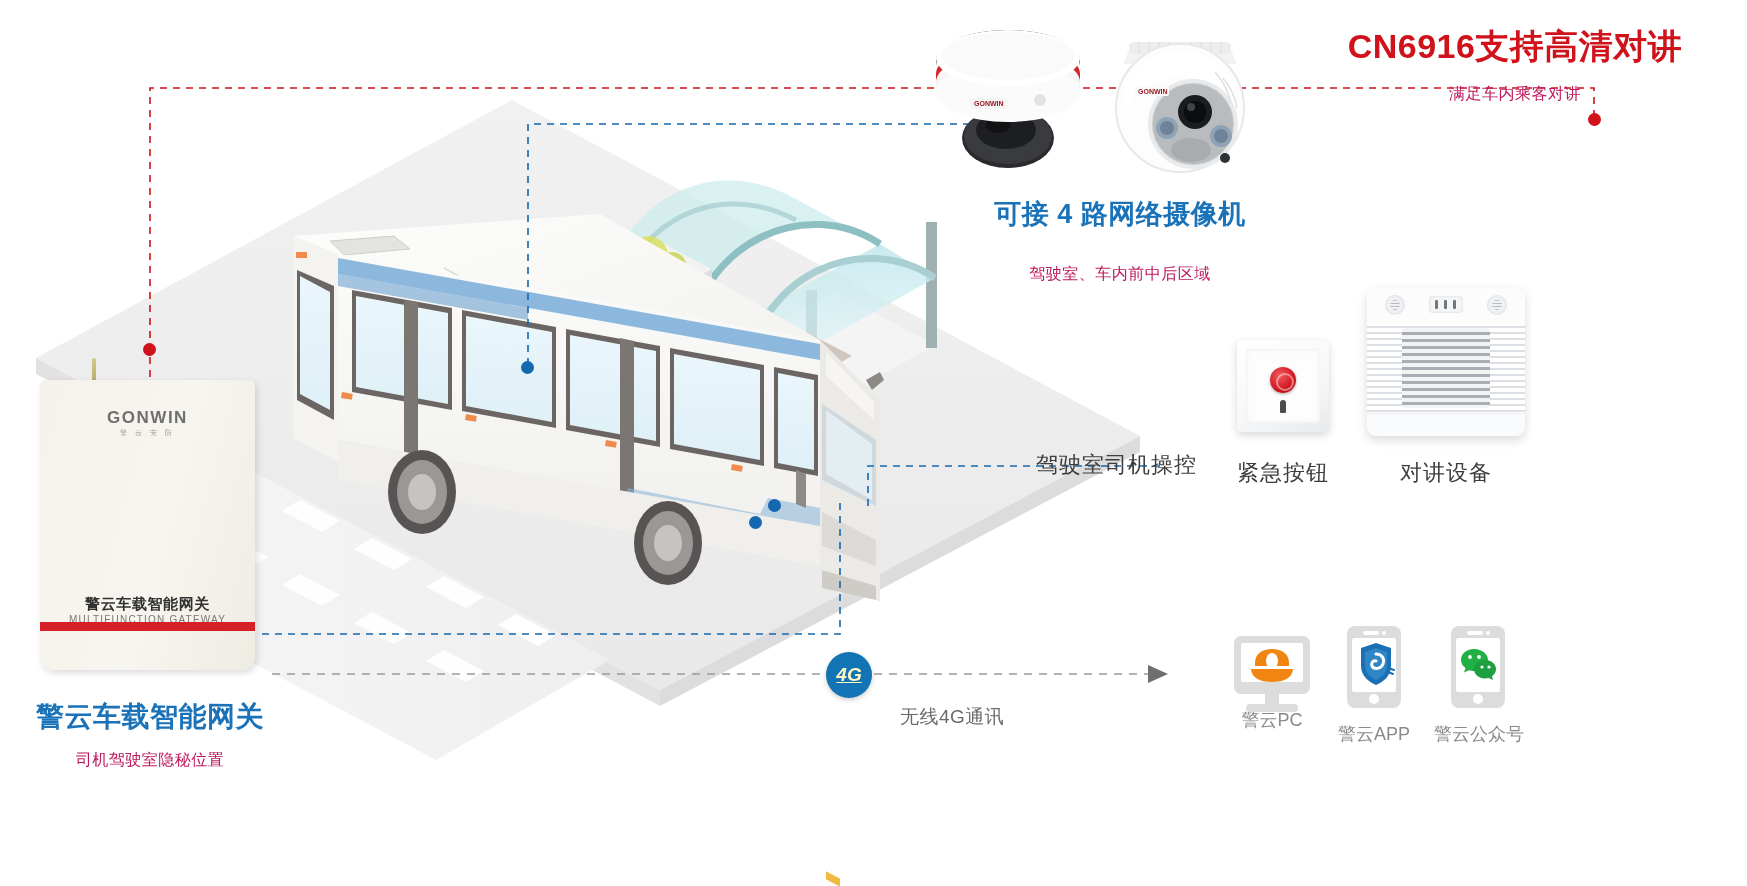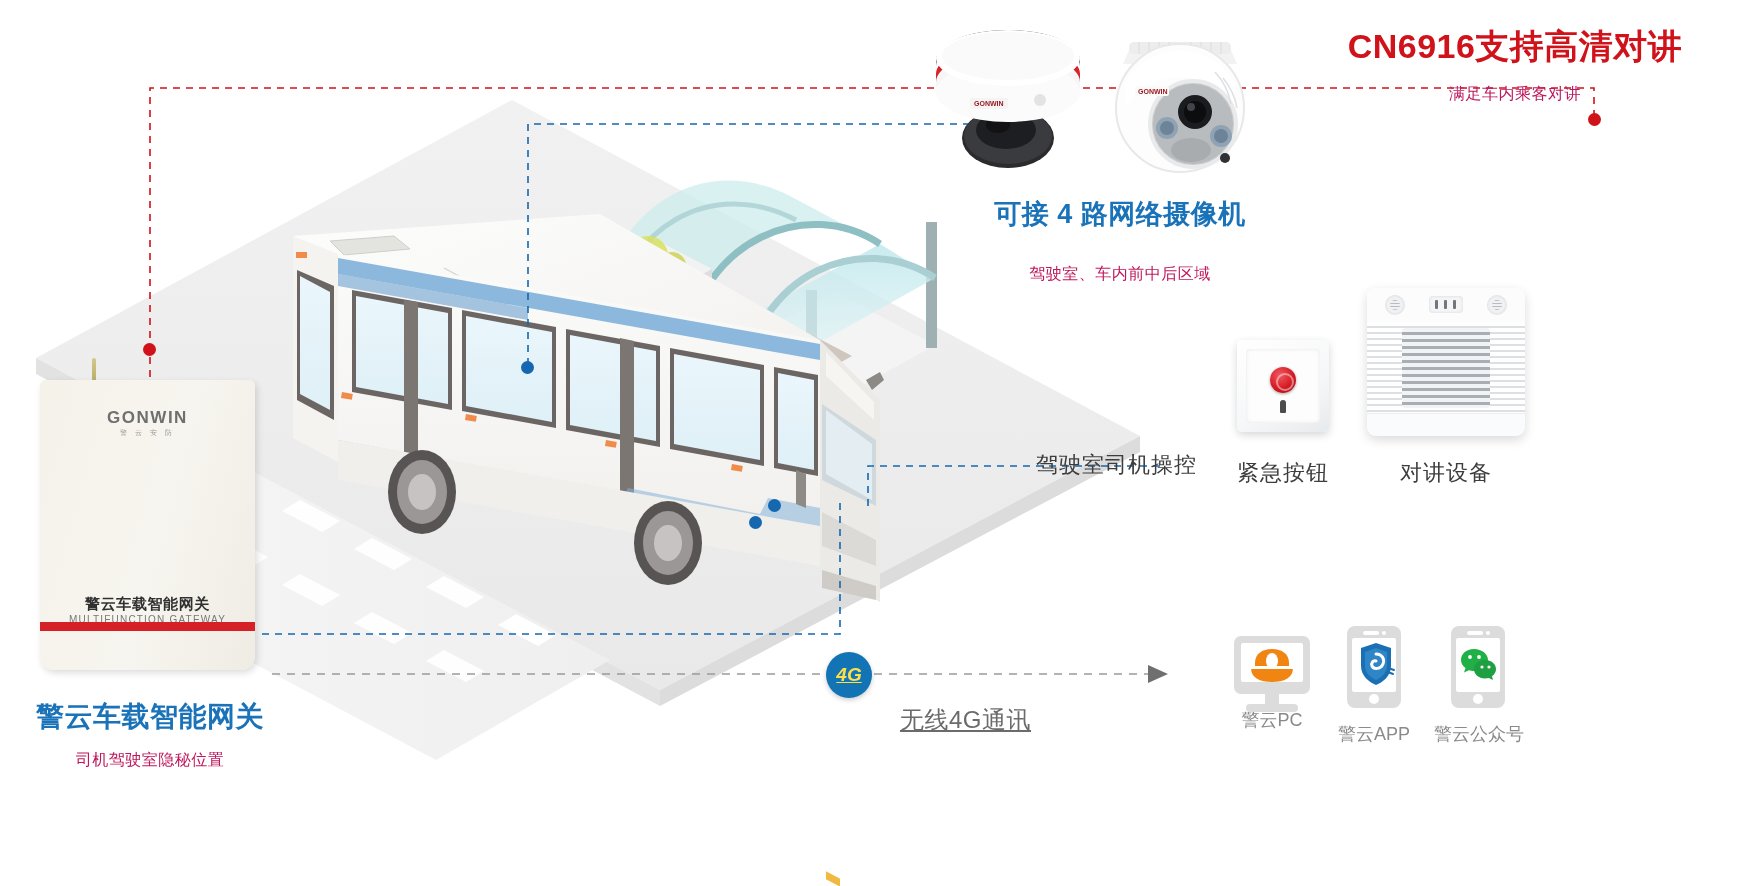--- a/index.html
+++ b/index.html
@@ -24,21 +24,21 @@
   .title-blue{
     color:#1a72b8;font-weight:bold;font-size:27px;letter-spacing:.5px;white-space:nowrap;
   }
   .sub-gray{
     color:#be185d;font-size:16px;letter-spacing:.5px;white-space:nowrap;
   }
   .label-dark{
     color:#3d3d3d;font-size:22px;letter-spacing:1px;white-space:nowrap;
   }
   .label-mid{
-    color:#6b6b6b;font-size:24px;letter-spacing:.5px;white-space:nowrap;text-decoration:underline;
+    color:#6b6b6b;font-size:19px;letter-spacing:.5px;white-space:nowrap;
   }
   
   .gw-box{
     position:absolute;
     left:40px;top:380px;width:215px;height:290px;
     background:linear-gradient(105deg,#f5f2ea 0%,#f7f5ef 55%,#efece4 100%);
     border-radius:6px 6px 14px 14px;
     box-shadow:2px 3px 7px rgba(0,0,0,.14);
   }
   .gw-red-bar{
@@ -141,21 +141,21 @@
   .phone-screen{
     position:absolute;left:5px;top:12px;right:5px;bottom:16px;background:#ffffff;border-radius:2px;
   }
   .phone-speaker{position:absolute;left:50%;margin-left:-11px;top:5px;width:16px;height:4px;background:#ffffff;border-radius:2px;}
   .phone-cam{position:absolute;left:50%;margin-left:8px;top:5px;width:4px;height:4px;background:#ffffff;border-radius:50%;}
   .phone-home{position:absolute;left:50%;margin-left:-5px;bottom:4px;width:10px;height:10px;background:#ffffff;border-radius:50%;}
   .app-label{margin-top:14px;color:#8a8a8a;font-size:18px;white-space:nowrap;}
   
   .g4{
     position:absolute;left:826px;top:652px;width:46px;height:46px;border-radius:50%;
-    background:#1273b5;color:#fde047;
+    background:#1273b5;color:#fef9c3;
     font-style:italic;font-weight:bold;font-size:19px;
     display:flex;align-items:center;justify-content:center;
     box-shadow:0 2px 5px rgba(0,0,0,.2);
     text-decoration:underline;
   }
   
   .dot{position:absolute;width:13px;height:13px;border-radius:50%;}
   .dot-red{background:#d0121a;}
   .dot-blue{background:#1567b0;}
 </style>

